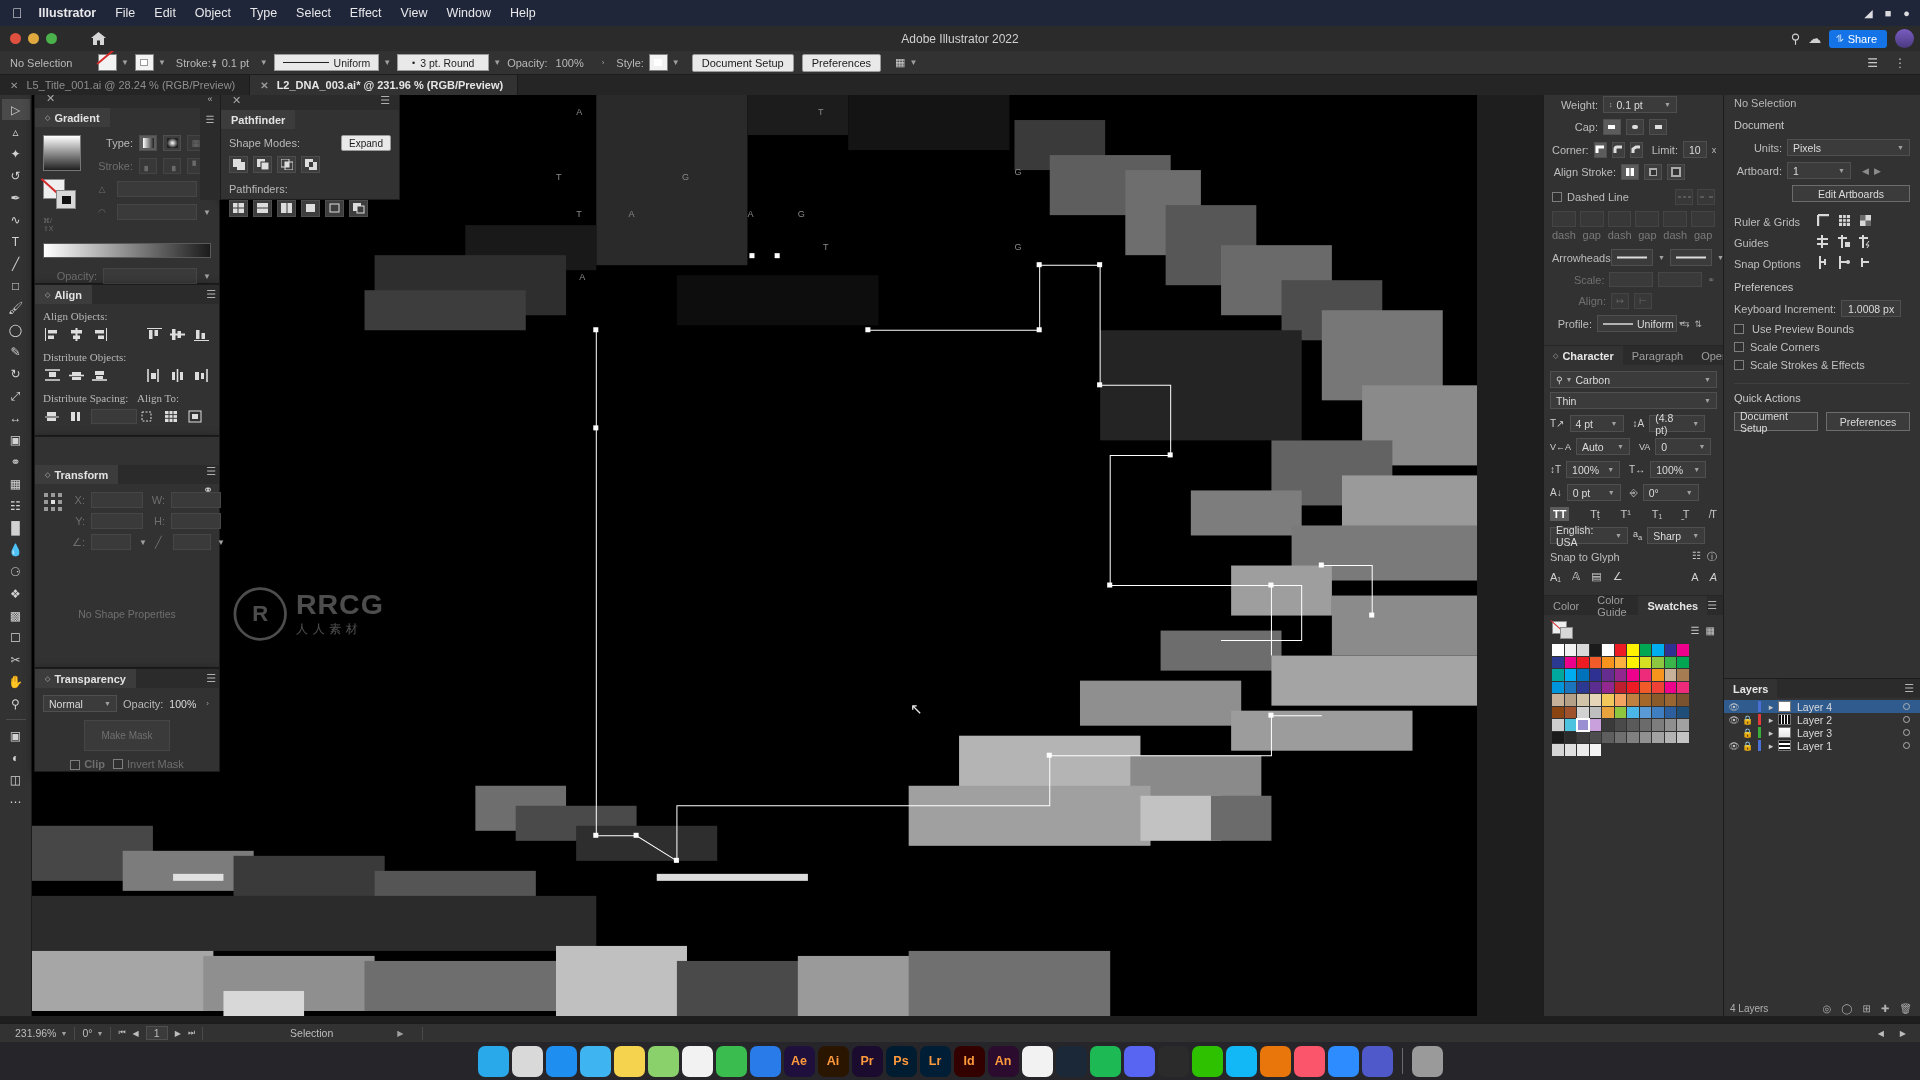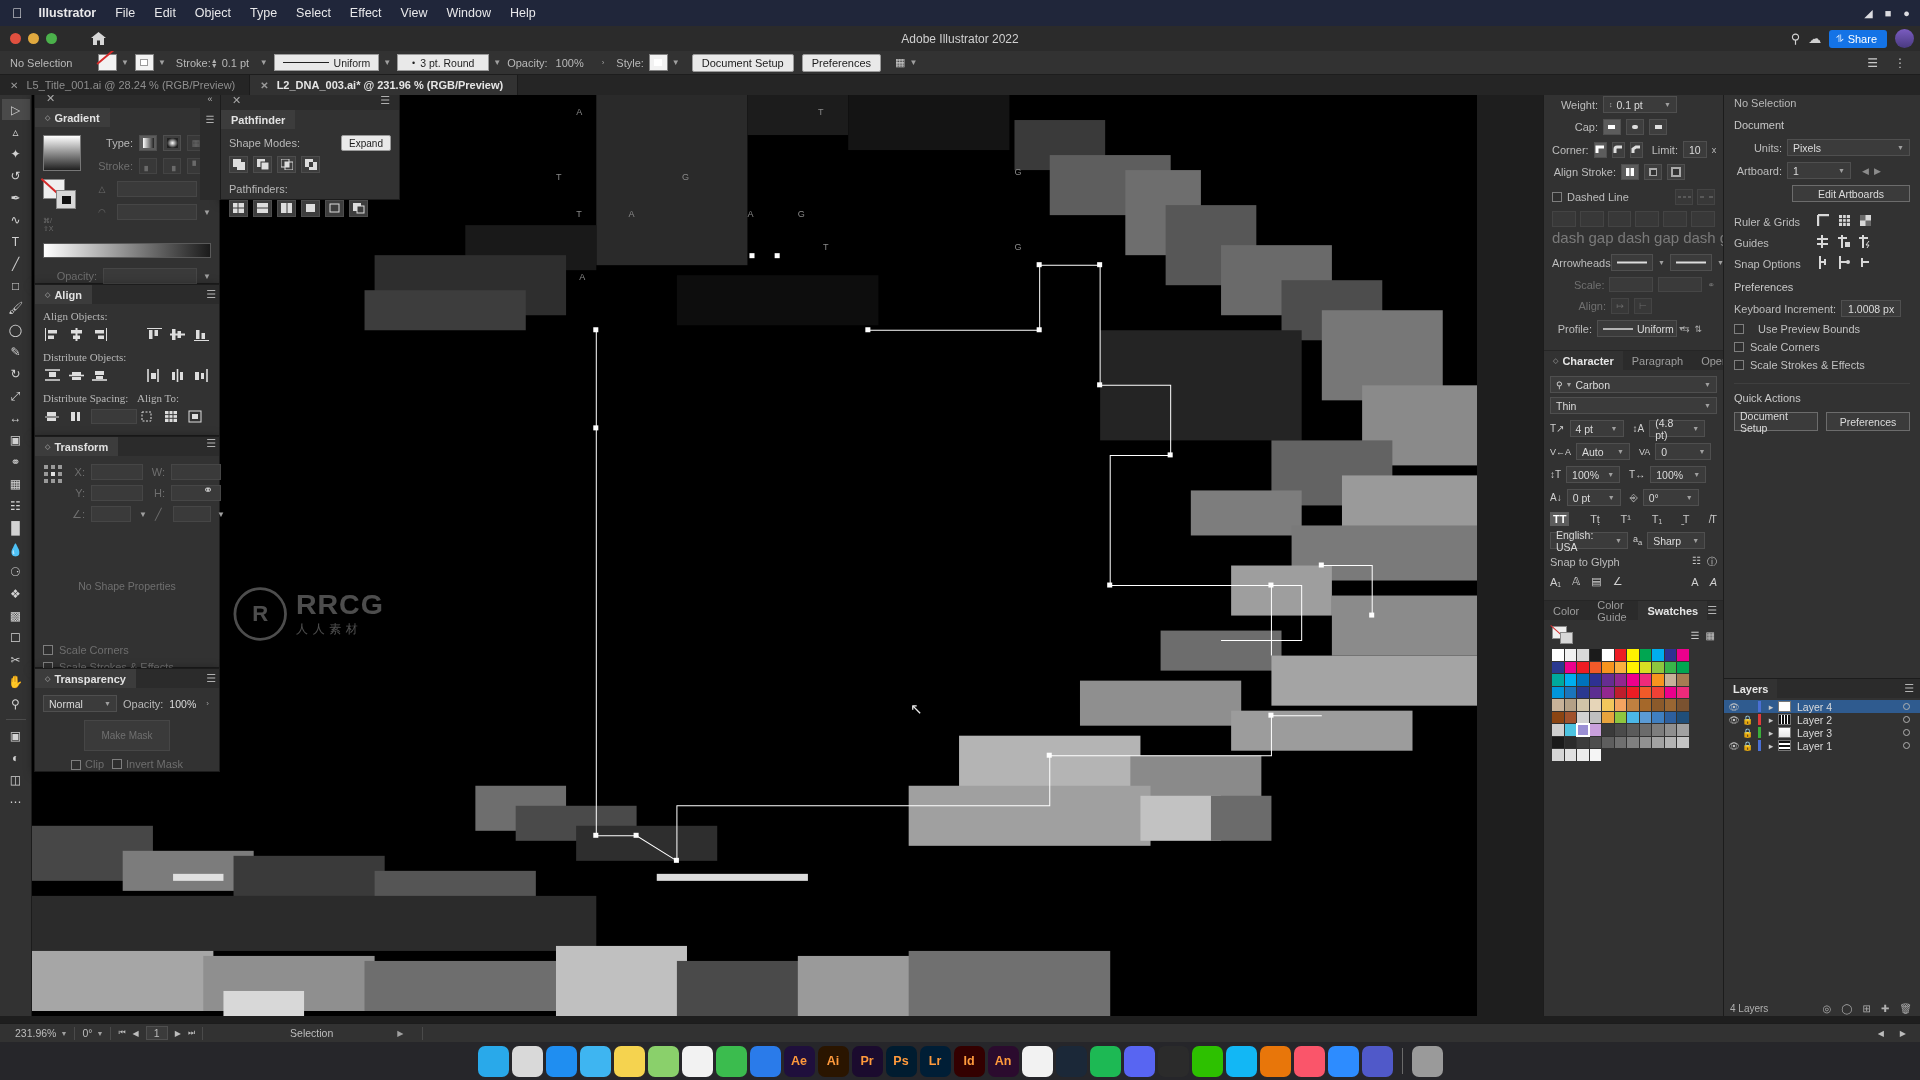--- a/index.html
+++ b/index.html
@@ -142,21 +142,21 @@
   .ptab .grip { font-size: 7px; color: #7a7a7a;}
   .pmenu { margin-left: auto; padding-right: 6px; color:#b4b4b4; font-size:11px;}
   .pbody { padding: 7px 8px; }
   .prow { display:flex; align-items:center; gap:5px; margin-bottom:6px; }
   .plabel { font-size:11px; color:#bdbdbd; text-align:right; }
   .pfield { background:#3b3b3b; border:1px solid #4f4f4f; height:17px; display:flex;align-items:center; padding:0 5px; color:#dcdcdc; font-size:10.5px; gap:4px;}
   .chk { width:10px; height:10px; border:1px solid #7e7e7e; background:#2e2e2e; display:inline-block;}
   .dashrow { display:flex; gap:4px; margin-top:4px;}
   .dashcell { flex:1; height:16px; background:#383838; border:1px solid #444;}
   .dashlbls { display:flex; gap:4px; margin-top:2px; }
-  .dashlbls span { flex:1; text-align:center; font-size:15px; color:#7a7a7a;}
+  .dashlbls span { flex:1; text-align:center; font-size:11px; color:#7a7a7a;}
   .divline { height:1px; background:#3f3f3f; margin: 8px 0;}
 
   
   .swgrid { display:grid; grid-template-columns: repeat(11, 11.5px); gap:1px; }
   .sw { width:11.5px; height:11.5px; }
   .swatch-hdr { display:flex; align-items:center; gap:6px; margin-bottom:5px;}
 
   
   .layers-panel { position:absolute; left:0; right:0; bottom:0; top:608px; background:#323232; border-top:1px solid #1c1c1c;}
   .layer-row { height: 13px; display:flex; align-items:center; gap:0; font-size:10.5px; color:#dcdcdc; padding-left:3px;}
@@ -740,21 +740,21 @@
                   <rect x="4" y="4" width="6" height="5" fill="#ddd"></rect>
                 </svg>
               </span>
           </div>
         </div>
       </div>
     </div>
   </div>
 
   <div class="fpanel" style="left:34px; top:436px; width:186px; height:232px;">
-    <div style="display:flex;background:#2b2b2b;height:19px;">
+    <div style="display:flex;background:#2b2b2b;height:19px;margin-top:28px;">
       <span class="fp-tab">
         <span style="font-size:7px;color:#888;margin-right:4px;">◇</span>
         <span>Transform</span>
       </span>
       <span class="fp-menu">☰</span>
     </div>
     <div class="fp-body" style="padding:8px;">
       <div style="display:flex;gap:8px;">
         <div style="width:22px;">
           <svg width="20" height="20">
@@ -824,21 +824,21 @@
           <span style="font-size:7px;color:#a0a0a0;">▼</span>
         </span>
         <span class="rlabel">Opacity:</span>
         <span style="color:#dcdcdc;font-size:10.5px;">100%</span>
         <span class="caret" style="margin:0 0 0 4px;">›</span>
       </div>
       <div style="display:flex;justify-content:center;margin-top:8px;">
         <span class="ghostfield" style="flex:none;width:86px;height:31px;justify-content:center;color:#707070;">Make Mask</span>
       </div>
       <div style="display:flex;gap:8px;justify-content:center;margin-top:7px;">
-        <span style="display:flex;align-items:flex-end;gap:4px;">
+        <span style="display:flex;align-items:flex-end;gap:4px;font-weight:bold;">
           <span class="chk"></span>
           <span class="rlabel dim">Clip</span>
         </span>
         <span style="display:flex;align-items:center;gap:4px;">
           <span class="chk"></span>
           <span class="rlabel dim">Invert Mask</span>
         </span>
       </div>
     </div>
   </div>
@@ -1332,21 +1332,21 @@
               </svg></span>
         </span>
       </div>
       <div style="font-size:11px;color:#c8c8c8;margin:10px 0 7px 0;">Preferences</div>
       <div class="prow">
         <span class="plabel" style="text-align:left;">Keyboard Increment:</span>
         <span class="pfield" style="width:60px;justify-content:center;">
           <span>1.0008 px</span>
         </span>
       </div>
-      <div style="display:flex;align-items:center;gap:14px;margin-bottom:6px;margin-top:6px;">
+      <div style="display:flex;align-items:center;gap:8px;margin-bottom:6px;margin-top:6px;">
         <span class="chk"></span>
         <span style="font-size:11px;color:#c0c0c0;">Use Preview Bounds</span>
       </div>
       <div style="display:flex;align-items:center;gap:6px;margin-bottom:6px;">
         <span class="chk"></span>
         <span style="font-size:11px;color:#c0c0c0;">Scale Corners</span>
       </div>
       <div style="display:flex;align-items:center;gap:6px;margin-bottom:12px;">
         <span class="chk"></span>
         <span style="font-size:11px;color:#c0c0c0;">Scale Strokes &amp; Effects</span>

